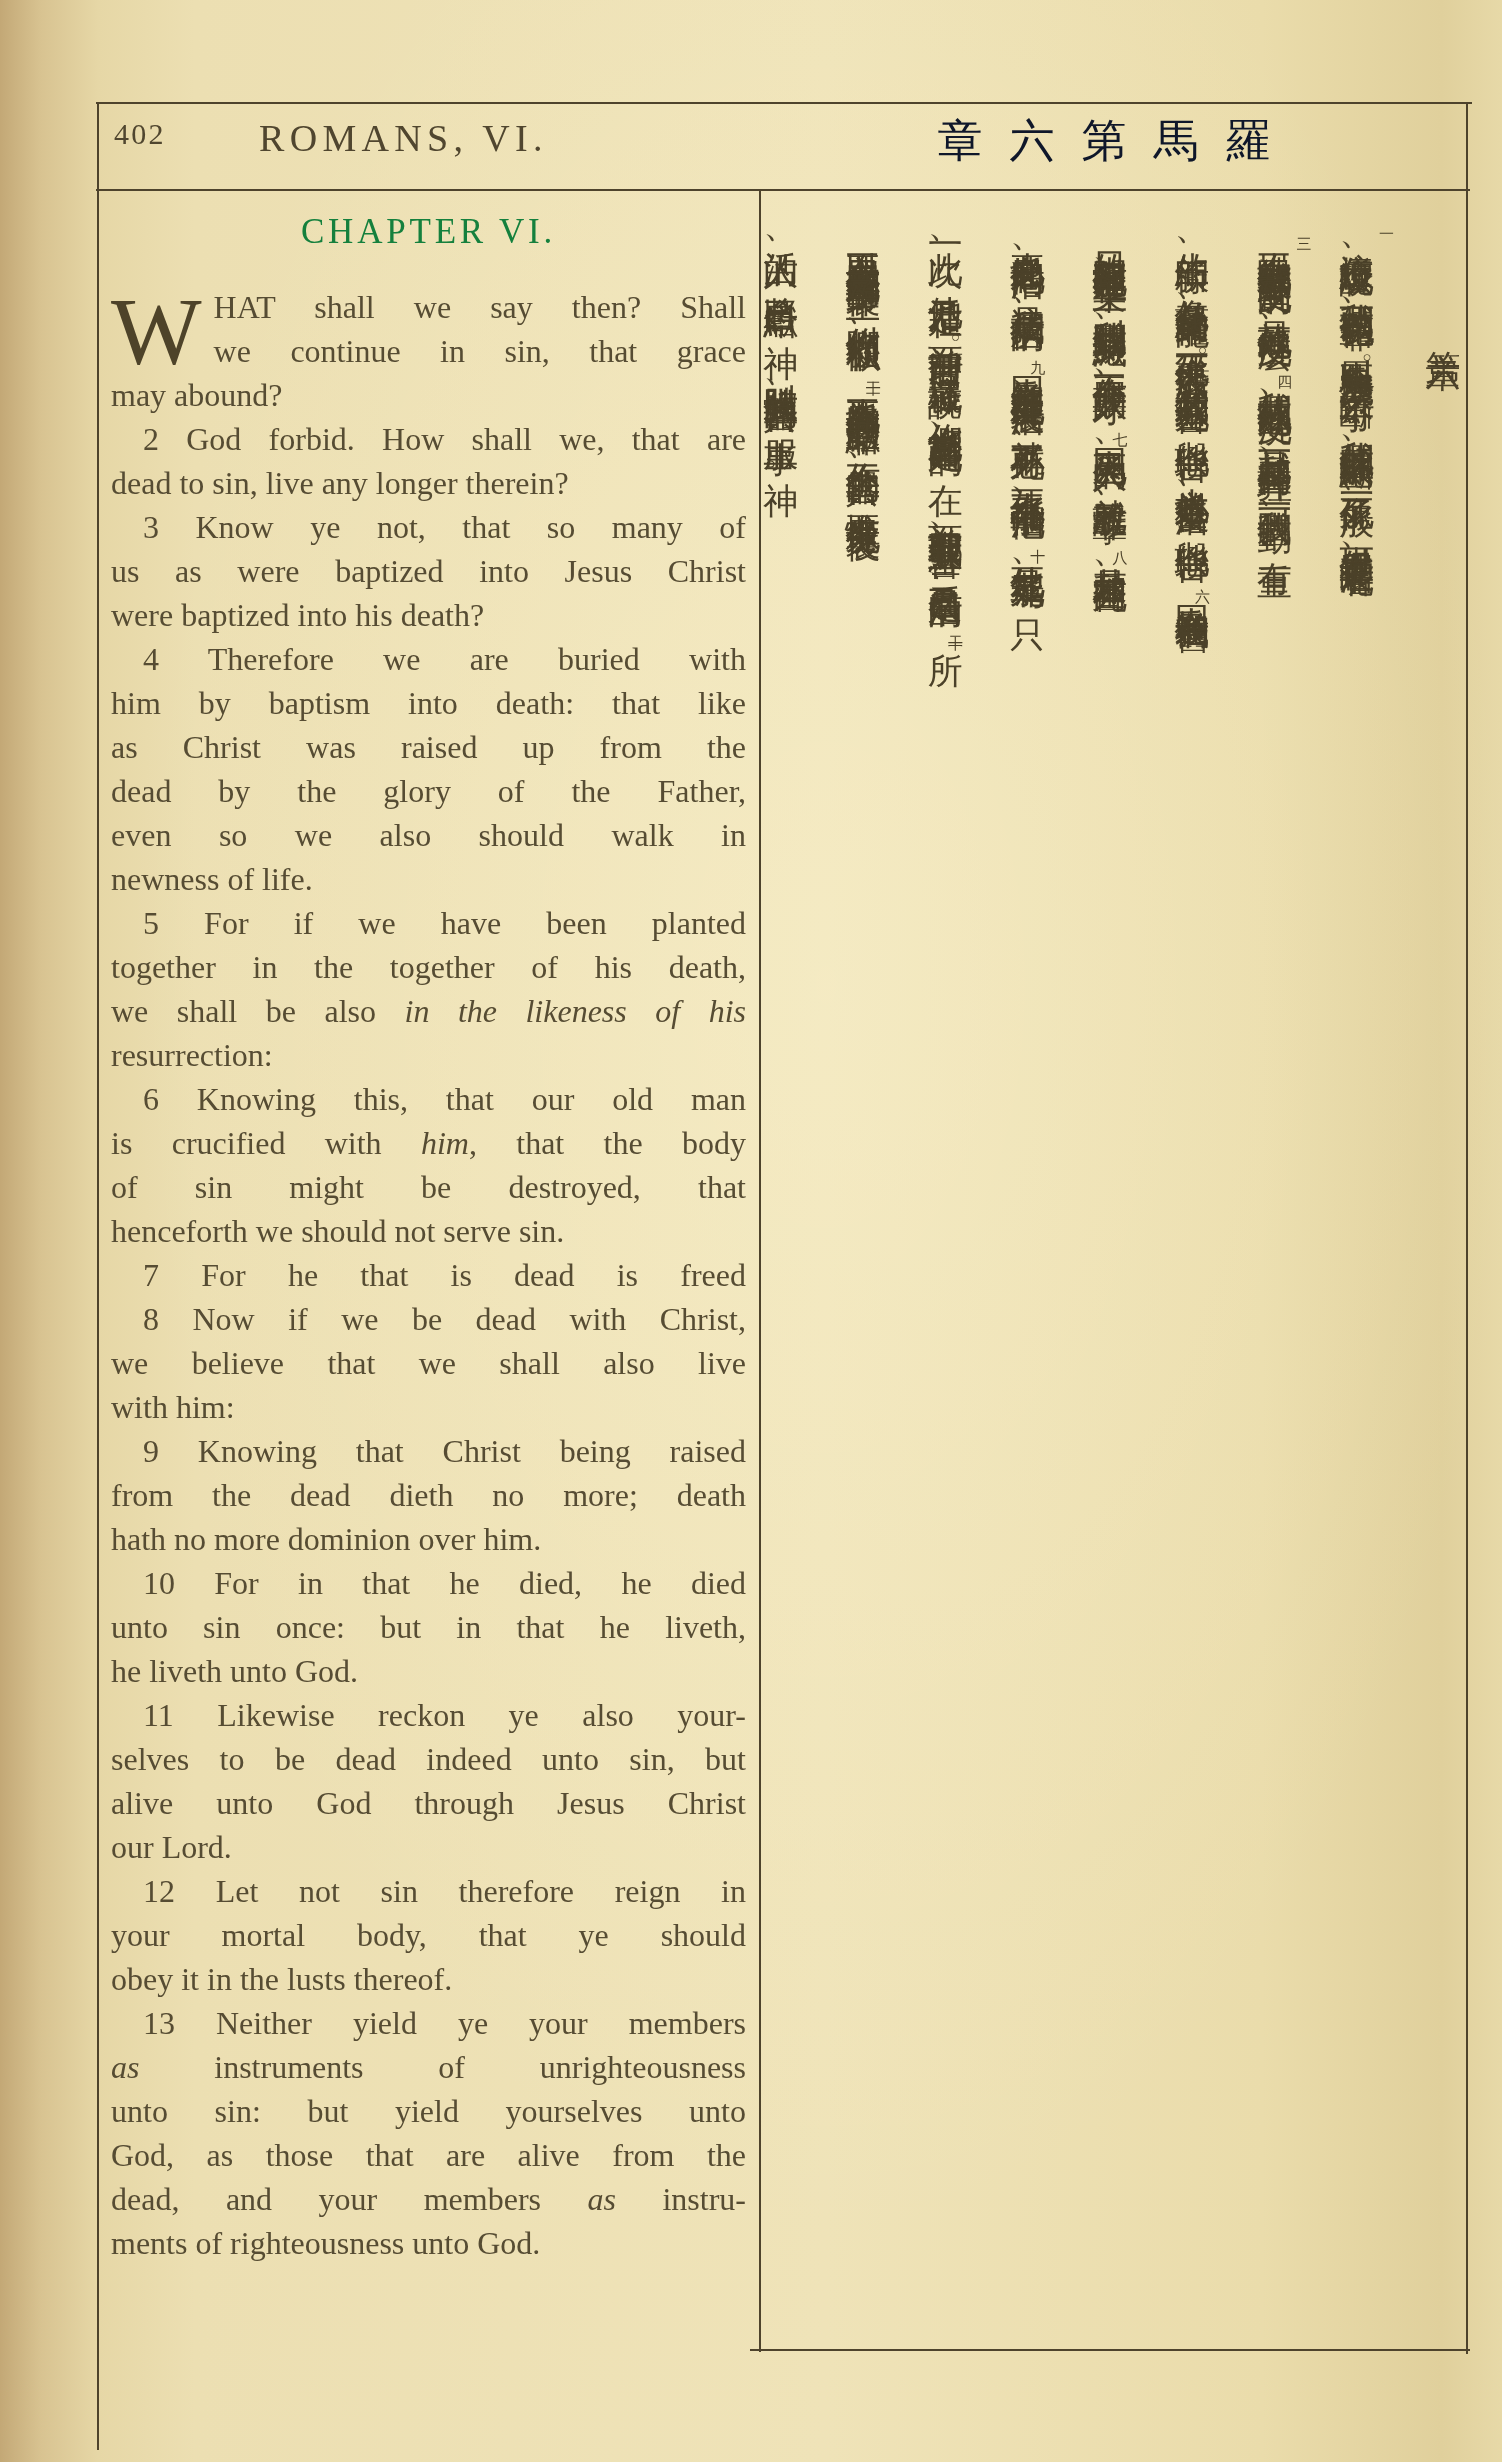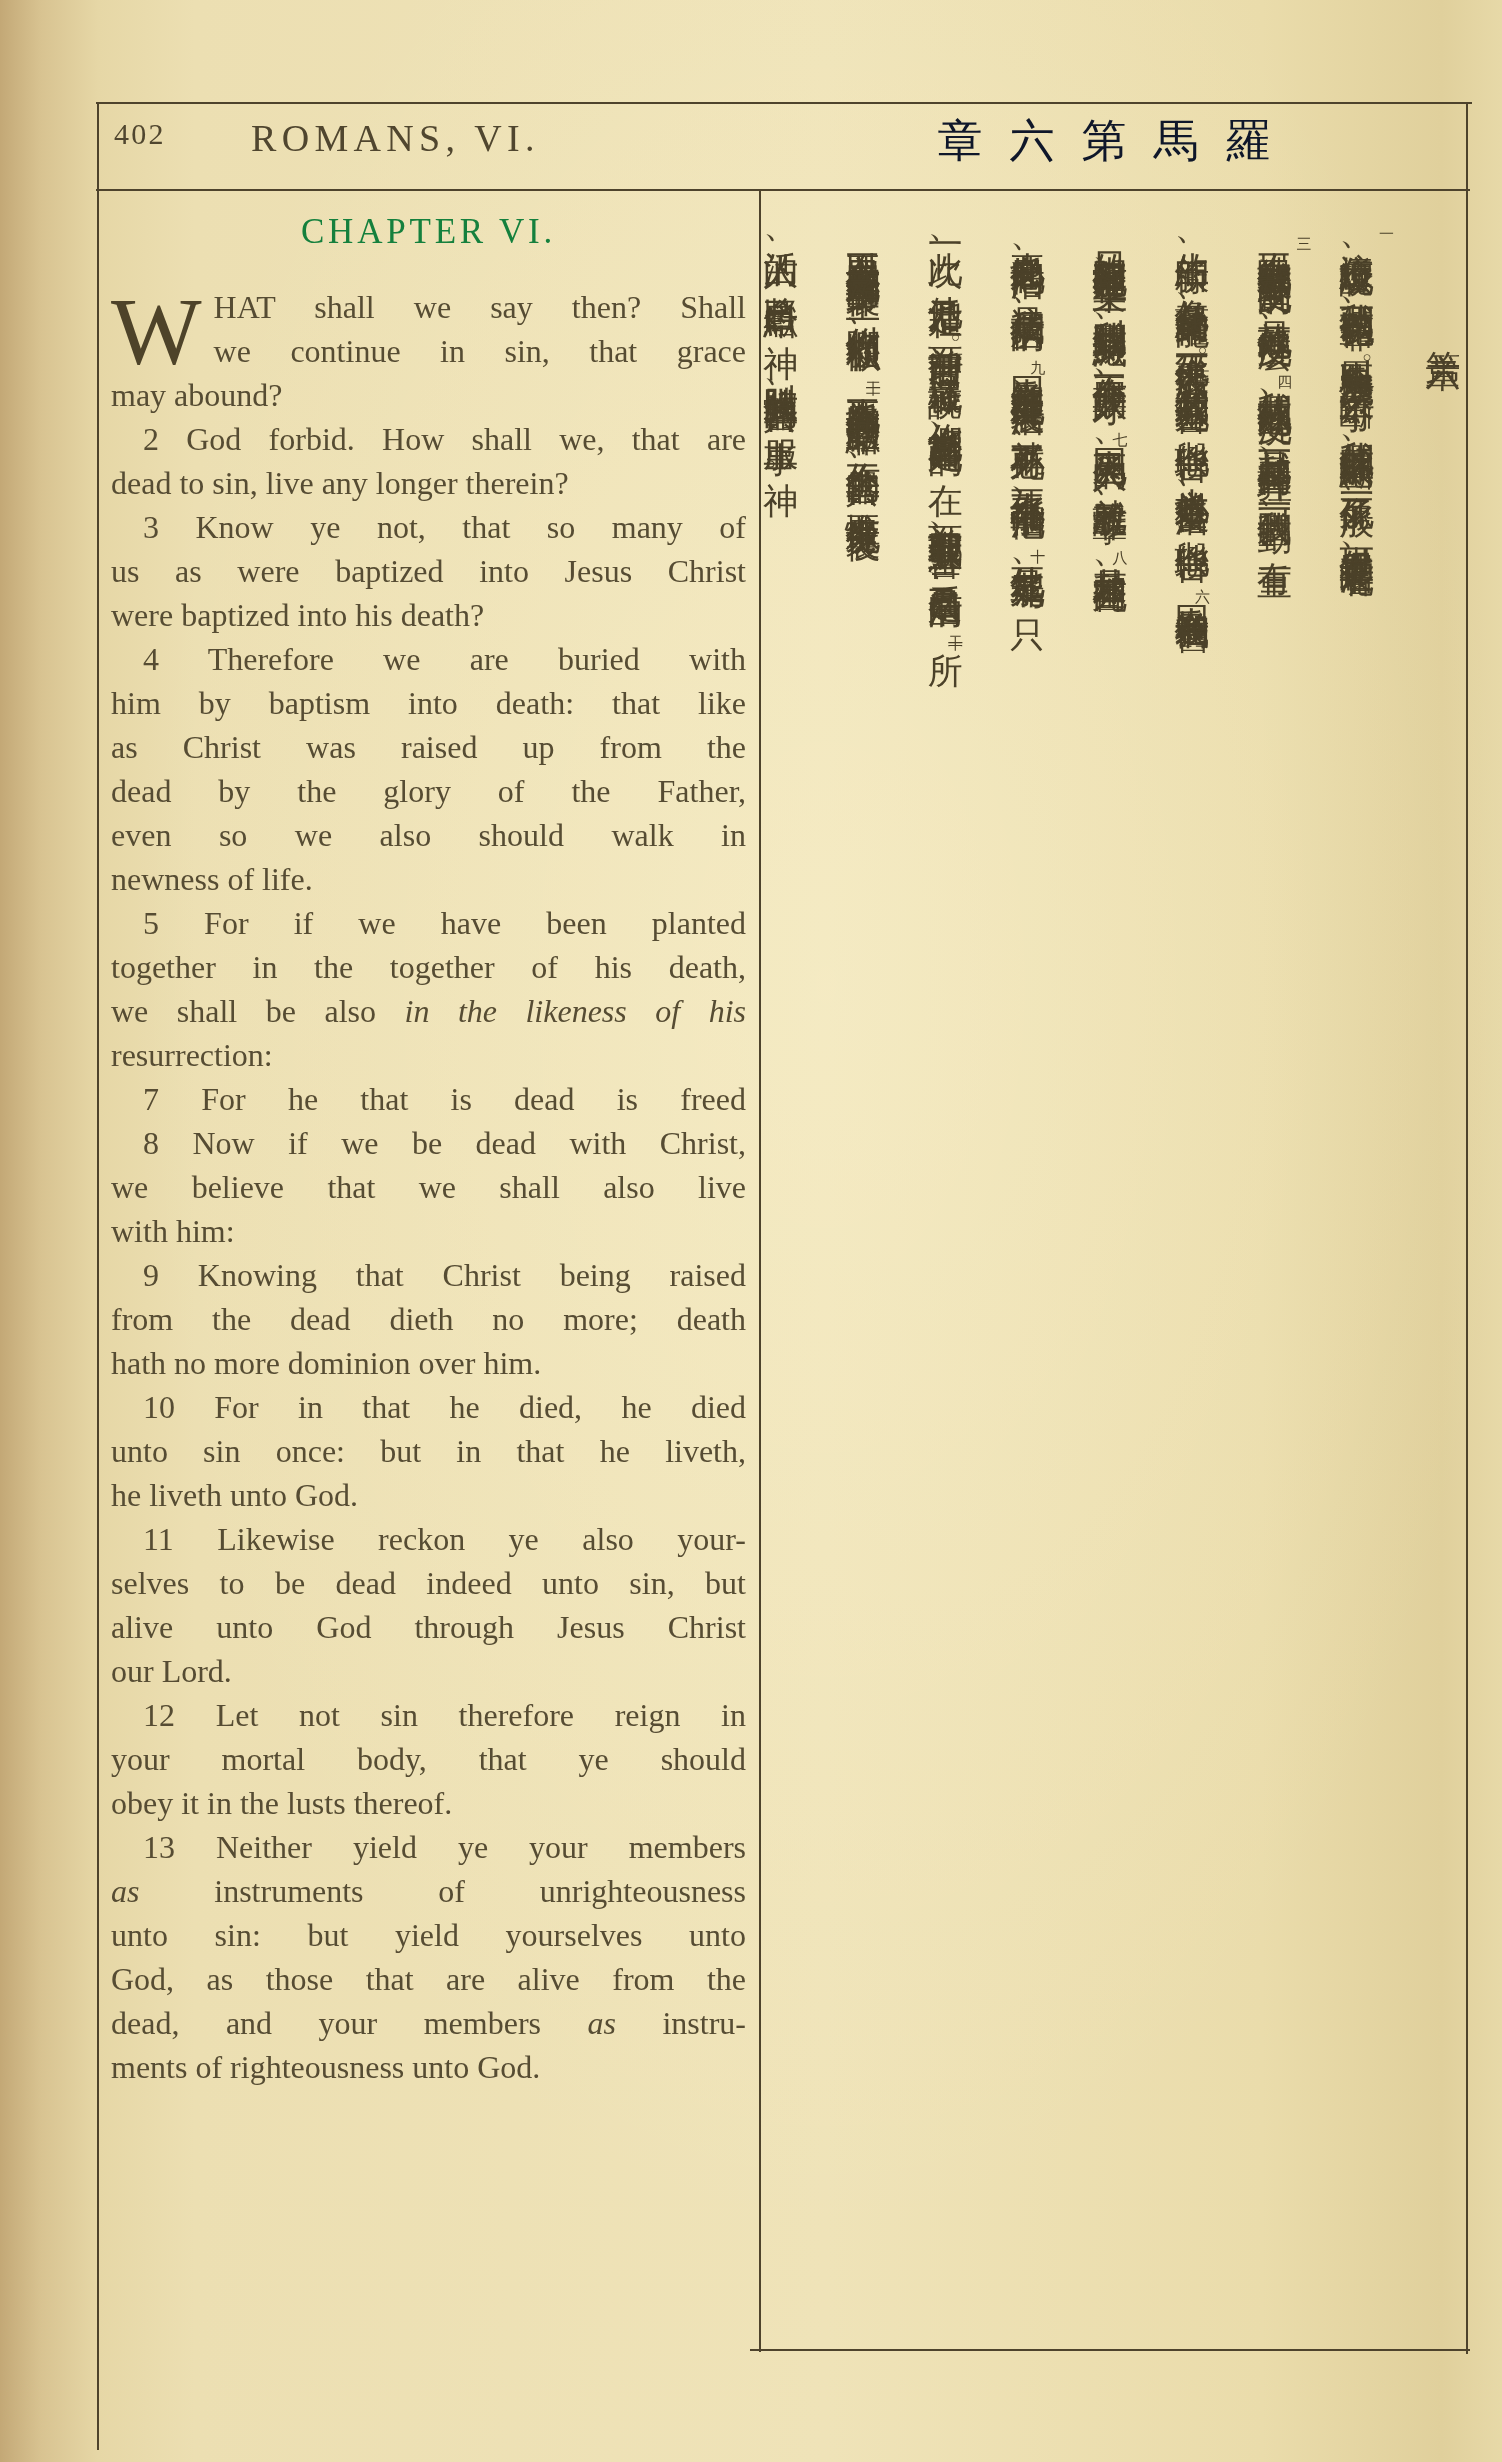--- a/index.html
+++ b/index.html
@@ -16,21 +16,21 @@
   .rule.h{height:2.3px;}
   .rule.v{width:2.3px;}
   #rule-top{left:96px;top:102px;width:1376px;}
   #rule-headsep{left:96px;top:189px;width:1374px;}
   #rule-left{left:97px;top:102px;height:2348px;}
   #rule-right{left:1466px;top:104px;height:2250px;width:1.5px;}
   #rule-divider{left:759px;top:190px;height:2162px;}
   #rule-bottom{left:750px;top:2349px;width:720px;}
   
   #page-number{position:absolute;left:114px;top:117px;font-size:30px;letter-spacing:2.3px;}
-  #running-title{position:absolute;left:251px;top:116px;font-size:38px;letter-spacing:5.3px;}
+  #running-title{position:absolute;left:259px;top:116px;font-size:38px;letter-spacing:5.3px;}
   #running-title-zh{position:absolute;left:901px;top:111px;width:406px;text-align:center;
     font-size:45px;letter-spacing:27px;text-indent:27px;color:#0f172a;}
   
   #english-column{position:absolute;left:111px;top:212px;width:635px;}
   #chapter-heading{text-align:center;font-size:35px;letter-spacing:3.8px;margin-bottom:33px;color:#15803d;}
   .verse{margin:0;}
   .line{font-size:32px;line-height:44px;text-align:justify;text-align-last:justify;
     white-space:normal;color:#564c33;}
   .line.last{text-align-last:left;}
   .line.first{text-indent:32px;}
@@ -85,20 +85,26 @@
         <div class="line">even so we also should walk in</div>
         <div class="line last">newness of life.</div>
       </div>
       <div class="verse">
         <div class="line first">5 For if we have been planted</div>
         <div class="line">together in the together of his death,</div>
         <div class="line">we shall be also <em>in the likeness of his</em></div>
         <div class="line last">resurrection:</div>
       </div>
       <div class="verse">
+        <div class="line first">6 Knowing this, that our old man</div>
+        <div class="line">is crucified with <em>him</em>, that the body</div>
+        <div class="line">of sin might be destroyed, that</div>
+        <div class="line last">henceforth we should not serve sin.</div>
+      </div>
+      <div class="verse">
         <div class="line first">7 For he that is dead is freed</div>
       </div>
       <div class="verse">
         <div class="line first">8 Now if we be dead with Christ,</div>
         <div class="line">we believe that we shall also live</div>
         <div class="line last">with him:</div>
       </div>
       <div class="verse">
         <div class="line first">9 Knowing that Christ being raised</div>
         <div class="line">from the dead dieth no more; death</div>

